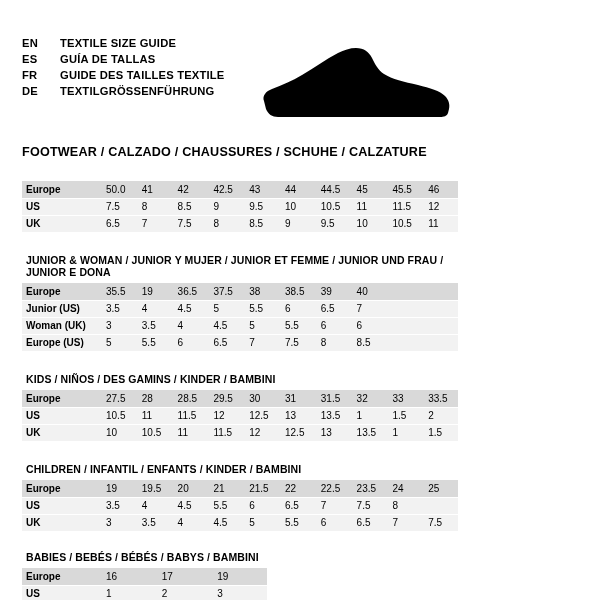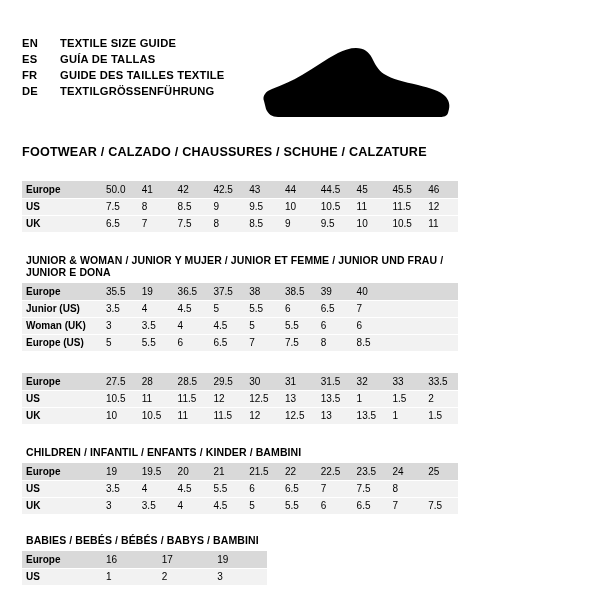--- a/index.html
+++ b/index.html
@@ -224,20 +224,21 @@
               <td>7.5</td>
               <td>8</td>
               <td>8.5</td>
               <td></td>
               <td></td>
             </tr>
           </tbody>
         </table>
       </div>
       <div class="group">
+        <div class="group-heading">KIDS / NIÑOS / DES GAMINS / KINDER / BAMBINI</div>
         <table>
           <tbody>
             <tr class="shade">
               <td class="label">Europe</td>
               <td>27.5</td>
               <td>28</td>
               <td>28.5</td>
               <td>29.5</td>
               <td>30</td>
               <td>31</td>

